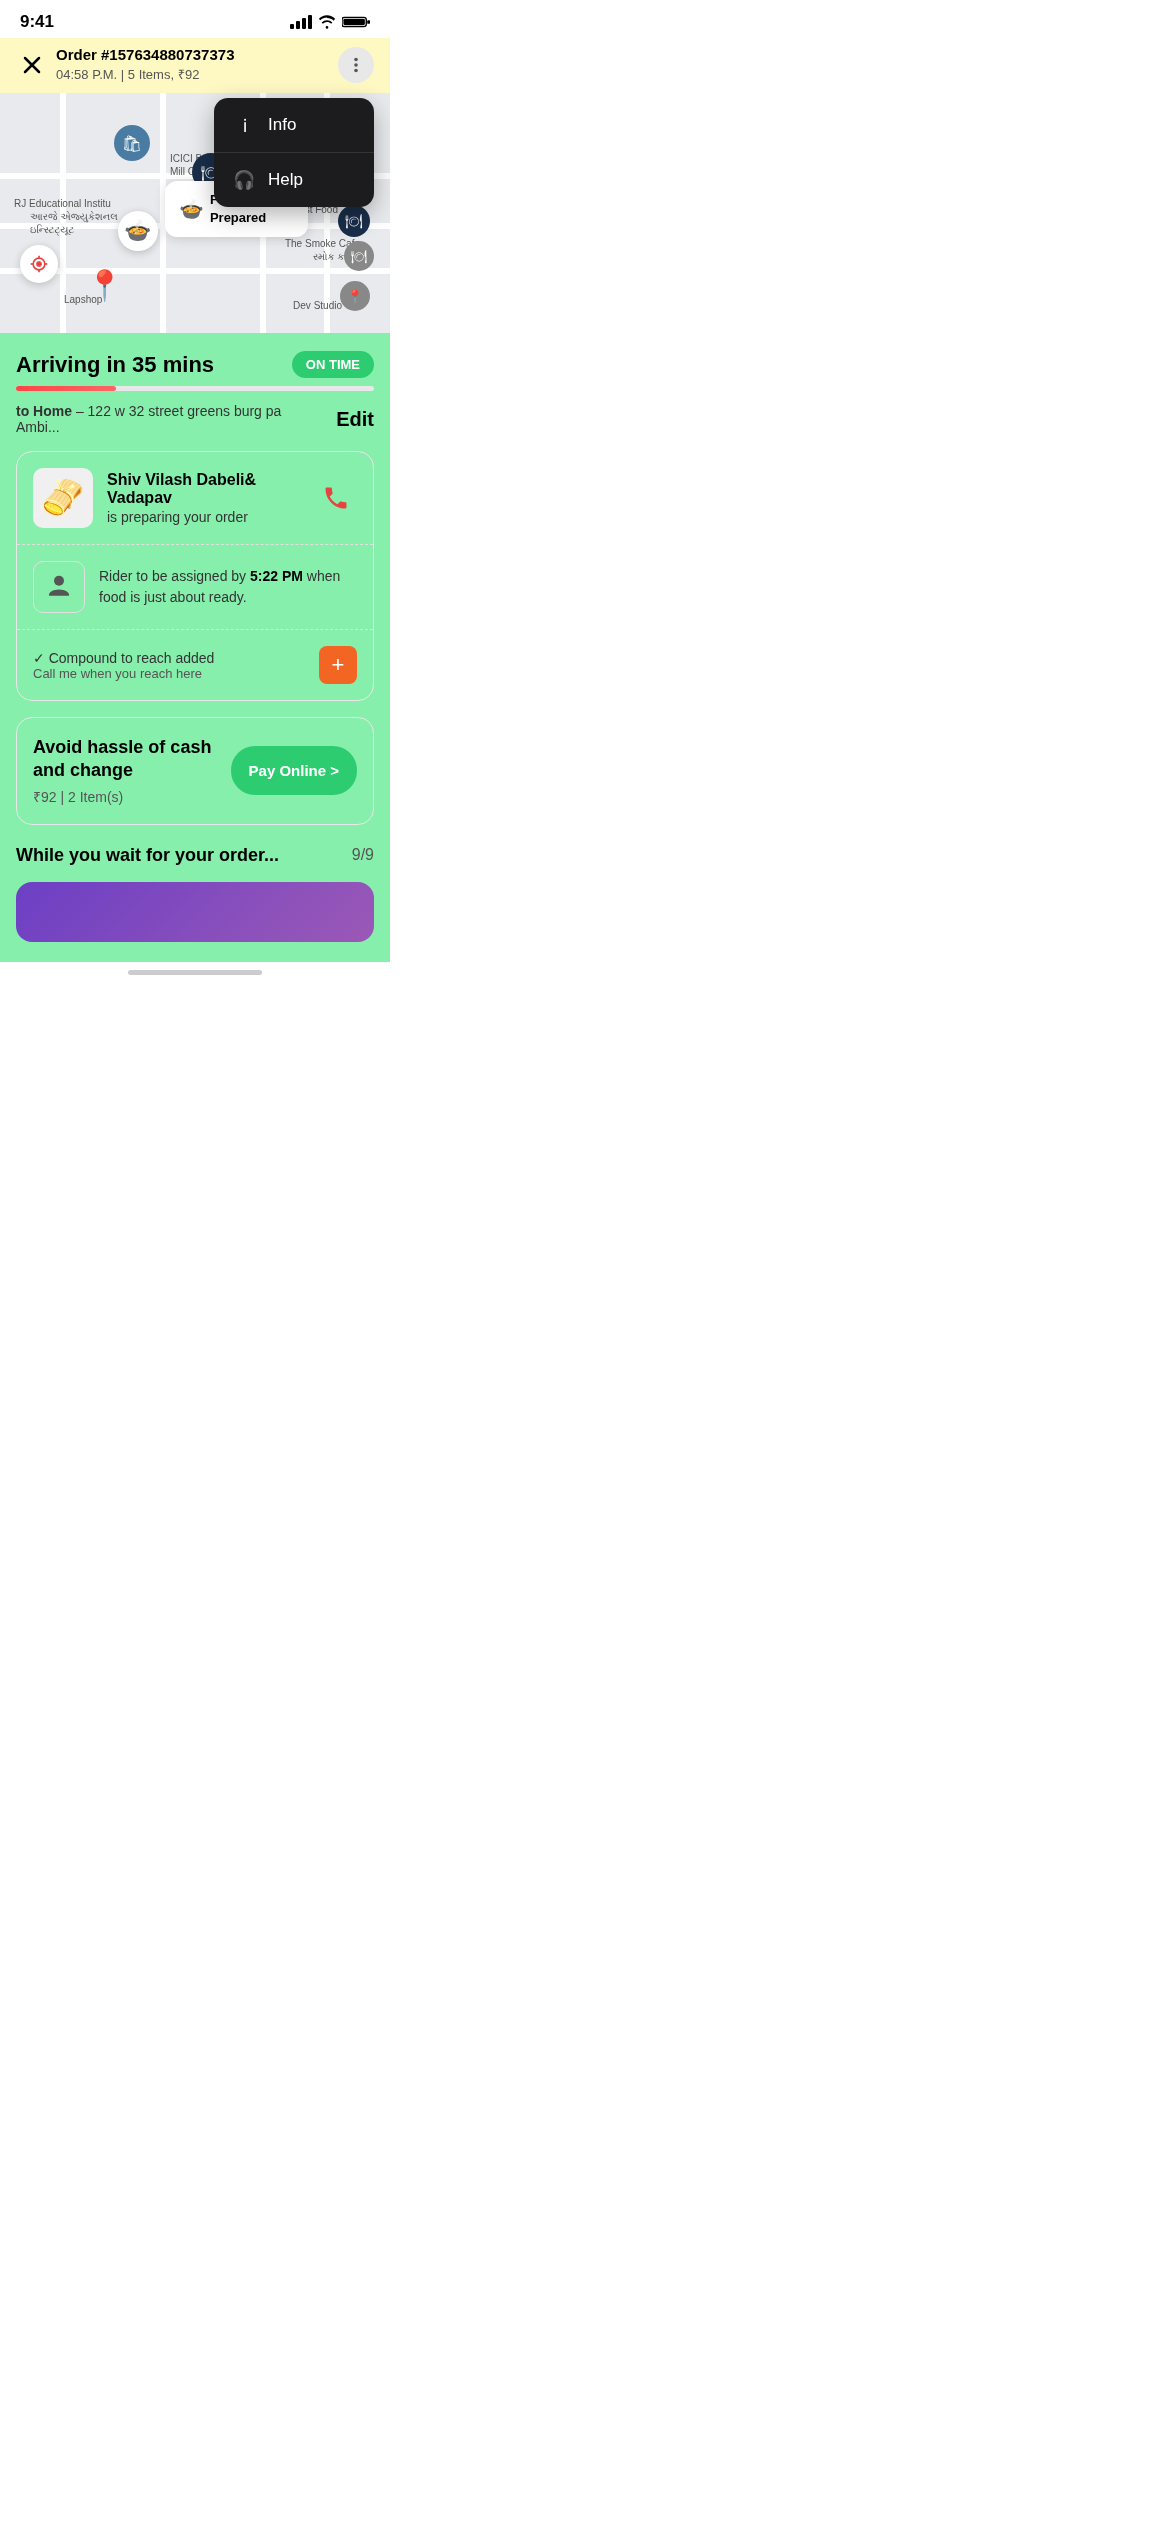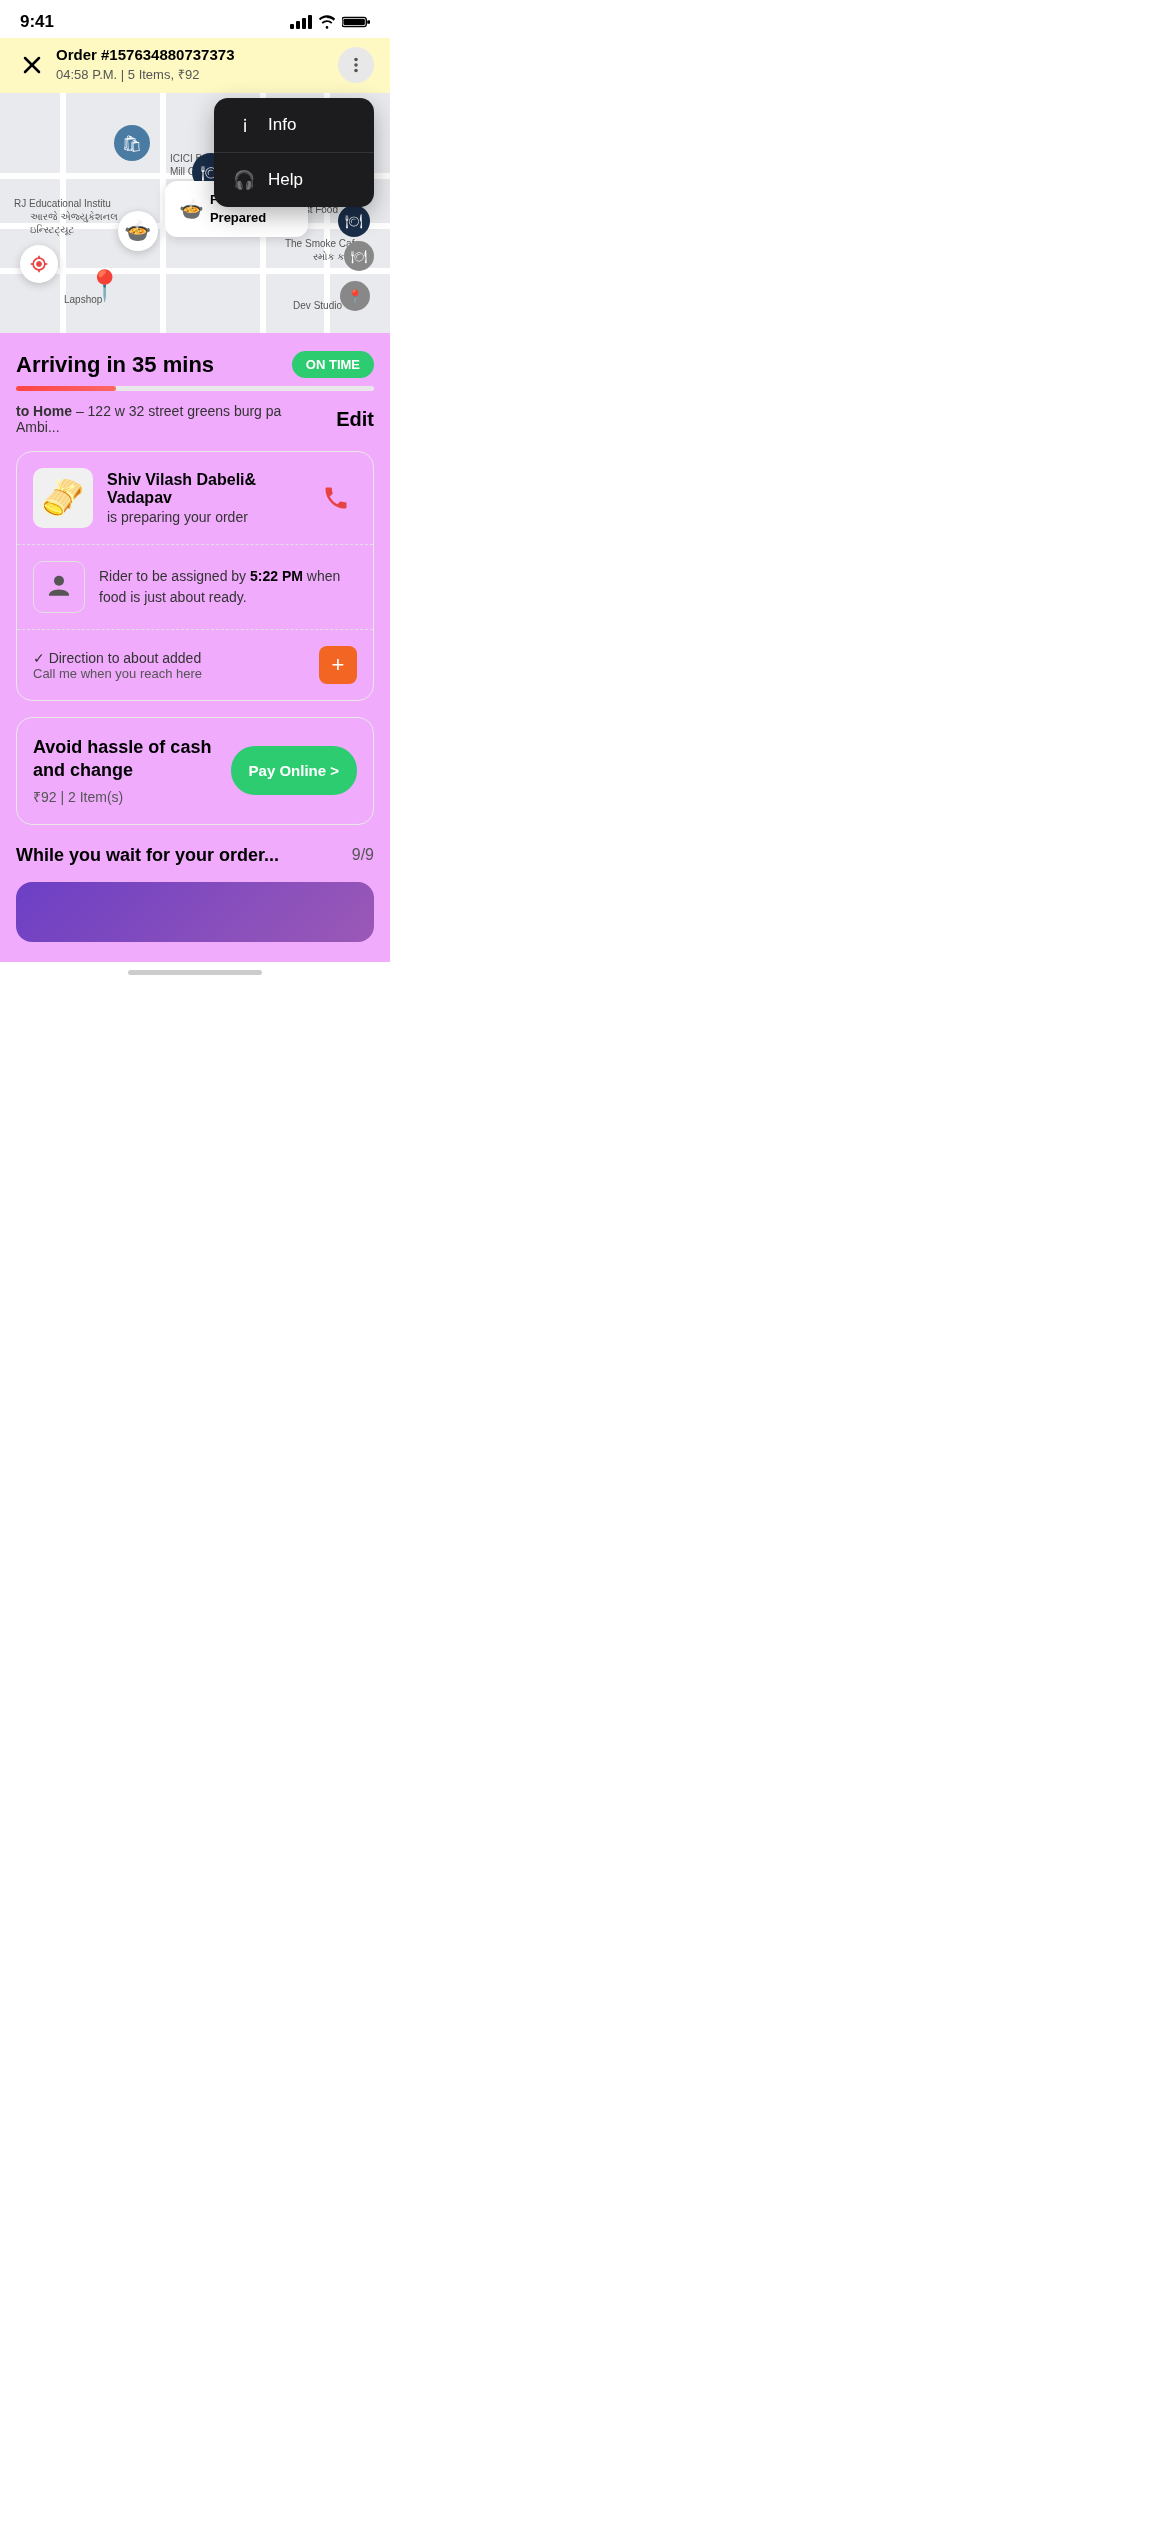--- a/index.html
+++ b/index.html
@@ -240,21 +240,21 @@
       border-radius: 50%;
       display: flex;
       align-items: center;
       justify-content: center;
       color: white;
       font-size: 13px;
     }
 
     
     .bottom-content {
-      background: #f0abfc;
+      background: #86efac;
       padding: 0 16px 20px;
     }
 
     
     .arrival-banner {
       display: flex;
       justify-content: space-between;
       align-items: center;
       padding: 18px 0 8px;
     }
@@ -652,21 +652,21 @@
           <path d="M12 14c-5 0-8 2.5-8 4v1h16v-1c0-1.5-3-4-8-4z"></path>
         </svg>
       </div>
       <div class="rider-text">
         <span>Rider to be assigned by </span><strong>5:22 PM</strong><span> when food is just about ready.</span>
       </div>
     </div>
 
     <div class="direction-row">
       <div class="direction-text">
-        <div class="line1">Direction to about added</div>
+        <div class="line1">Compound to reach added</div>
         <div class="line2">Call me when you reach here</div>
       </div>
       <div class="add-btn">
         <span>+</span>
       </div>
     </div>
   </div>
 
   <div class="pay-banner">
     <div class="pay-text">

